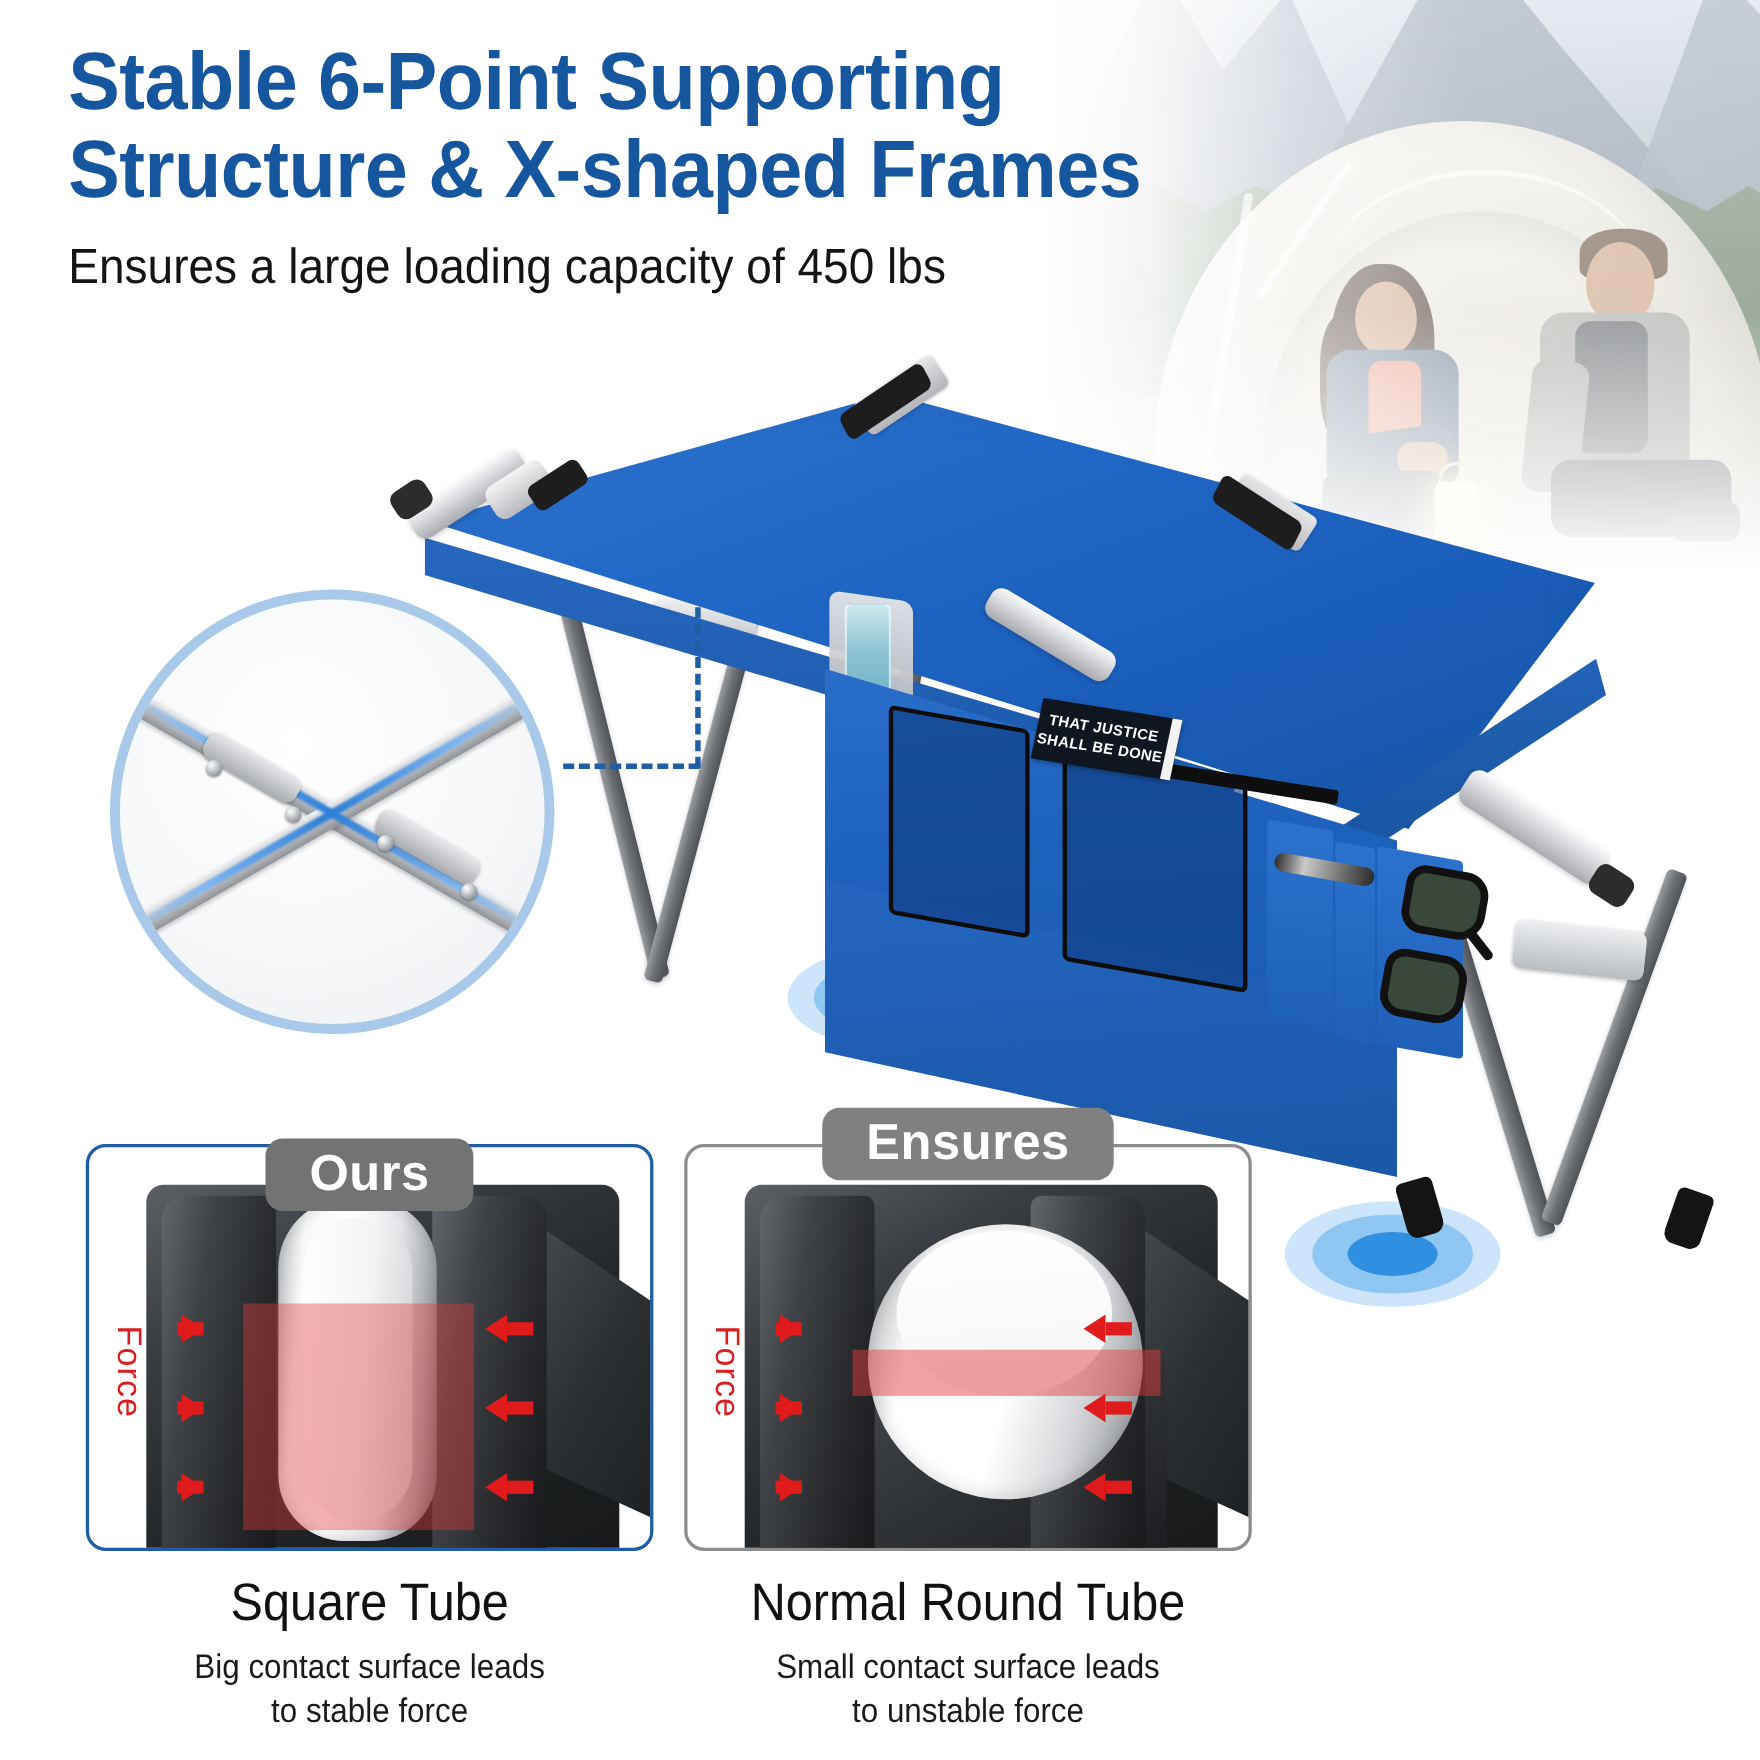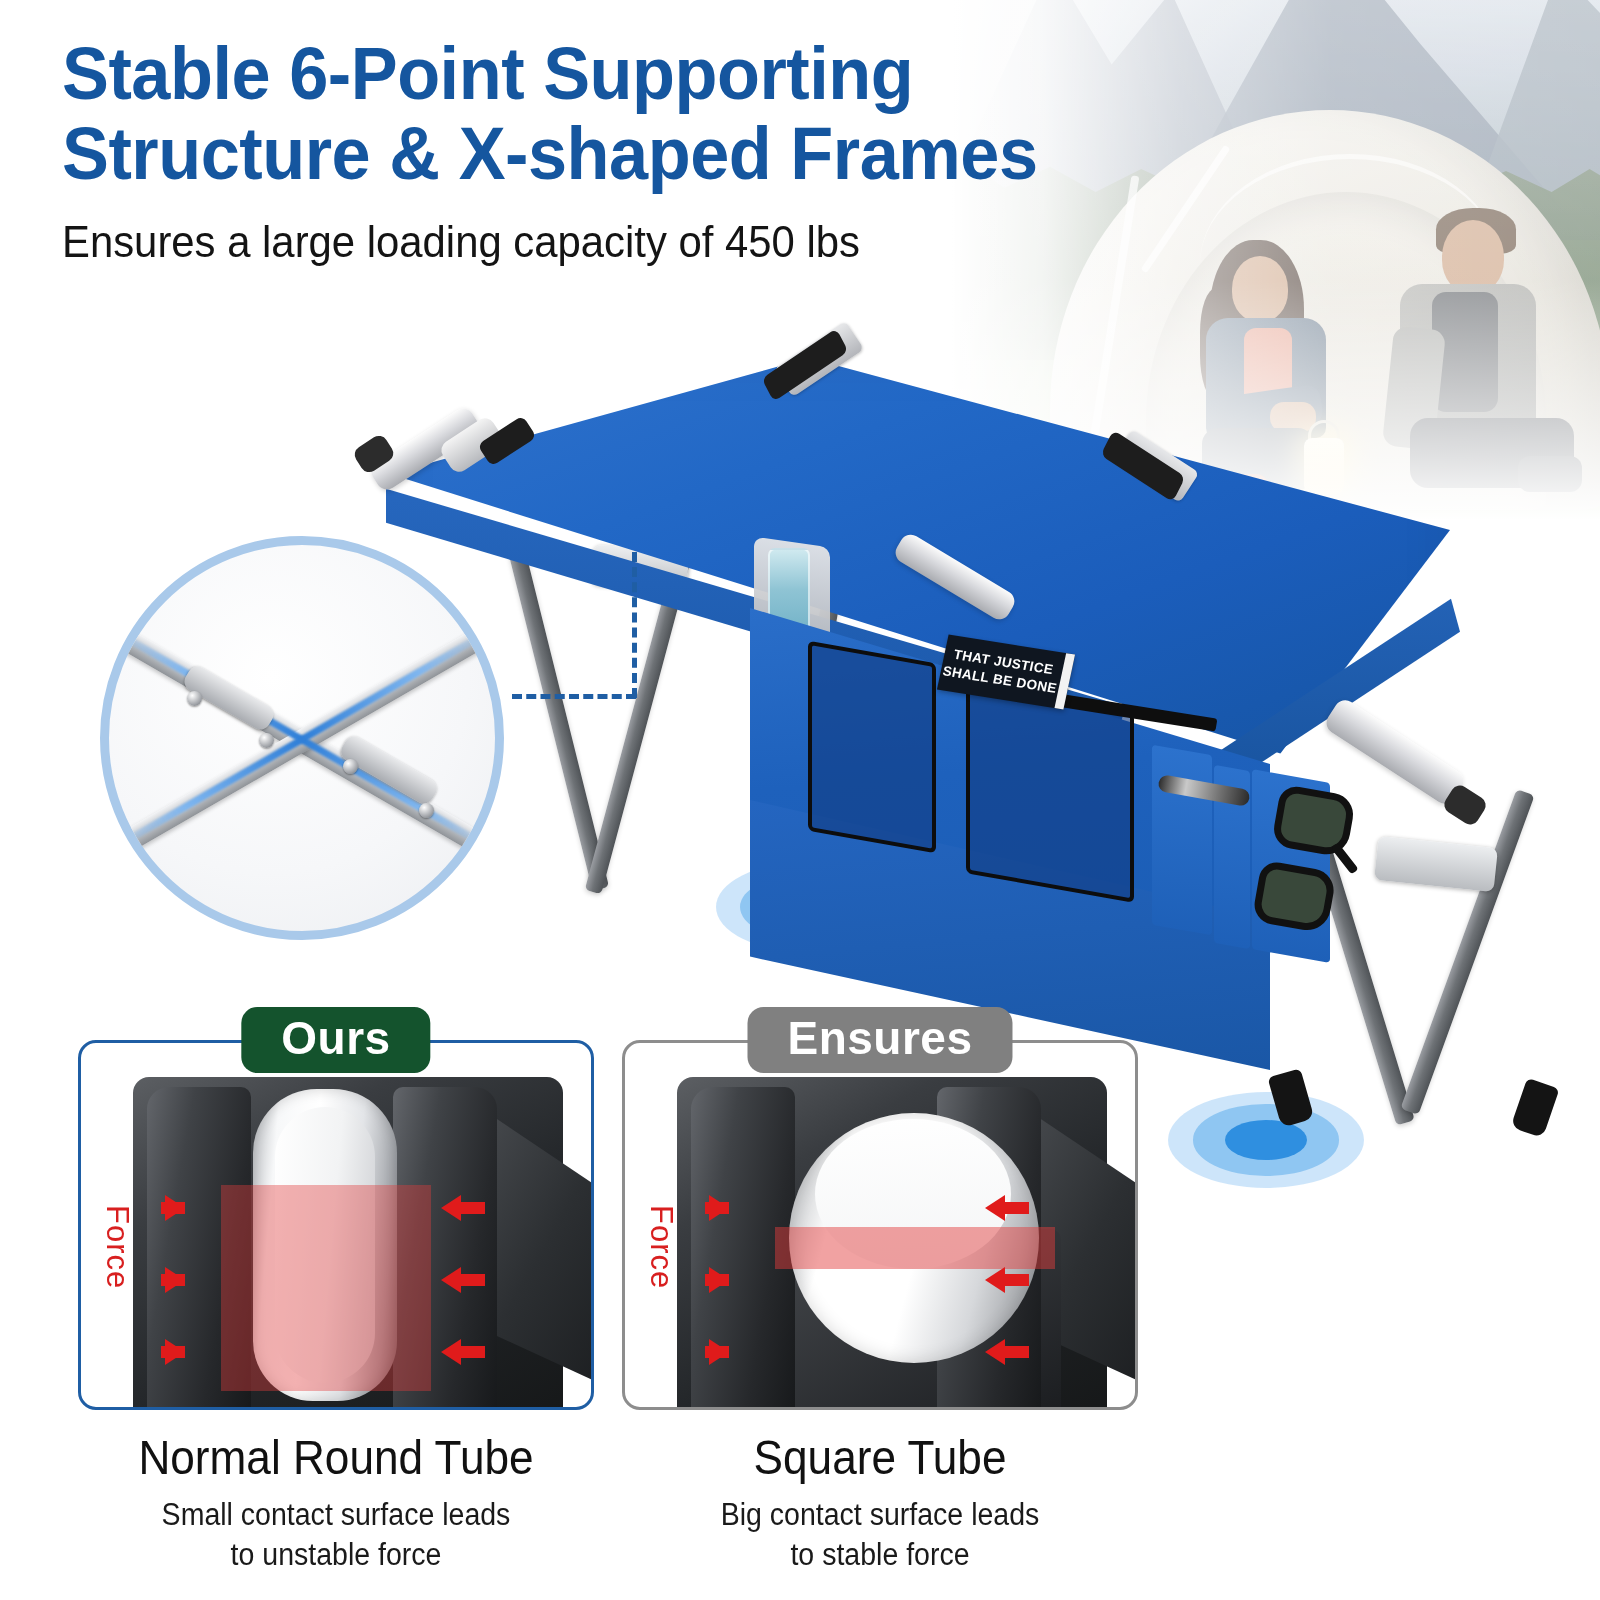--- a/index.html
+++ b/index.html
@@ -245,21 +245,21 @@
   .panel .inner { position: absolute; inset: 0; border-radius: 18px; overflow: hidden; }
   .panel.ours  { border: 3px solid #1f5ea4; }
   .panel.others{ border: 3px solid #8d8d8d; }
 
   .badge {
     position: absolute; top: -36px; left: 50%; transform: translateX(-50%);
     padding: 7px 40px 11px; border-radius: 16px; color: #fff;
     font-size: 46px; font-weight: 700; line-height: 1.05; letter-spacing: .5px; z-index: 5;
     white-space: nowrap;
   }
-  .badge.b-ours   { background: #14532d; }
+  .badge.b-ours   { background: #737373; margin-top: 28px; }
   .badge.b-others { background: #808080; }
 
   
   .clamp { position: absolute; left: 0; top: 34px; width: 100%; height: 336px; }
   .clamp-body {
     position: absolute; left: 52px; top: 0; width: 430px; height: 336px;
     background: linear-gradient(150deg, #5c5f63 0%, #3a3d41 26%, #232629 58%, #161819 100%);
     border-radius: 16px 16px 6px 6px;
   }
   .clamp-jaw {
@@ -516,24 +516,24 @@
           <div class="arrow left" style="left:360px; top:190px;"></div>
           <div class="arrow left" style="left:360px; top:262px;"></div>
         </div>
       </div>
       <div class="badge b-others">Ensures</div>
     </div>
   </div>
 
   <div class="captions">
     <div class="cap-col">
+      <div class="cap-title">Square Tube</div>
+      <div class="cap-sub">Big contact surface leads
+to stable force</div>
+    </div>
+    <div class="cap-col">
       <div class="cap-title">Normal Round Tube</div>
       <div class="cap-sub">Small contact surface leads
 to unstable force</div>
     </div>
-    <div class="cap-col">
-      <div class="cap-title">Square Tube</div>
-      <div class="cap-sub">Big contact surface leads
-to stable force</div>
-    </div>
   </div>
 
 </div>
 
 </body></html>

